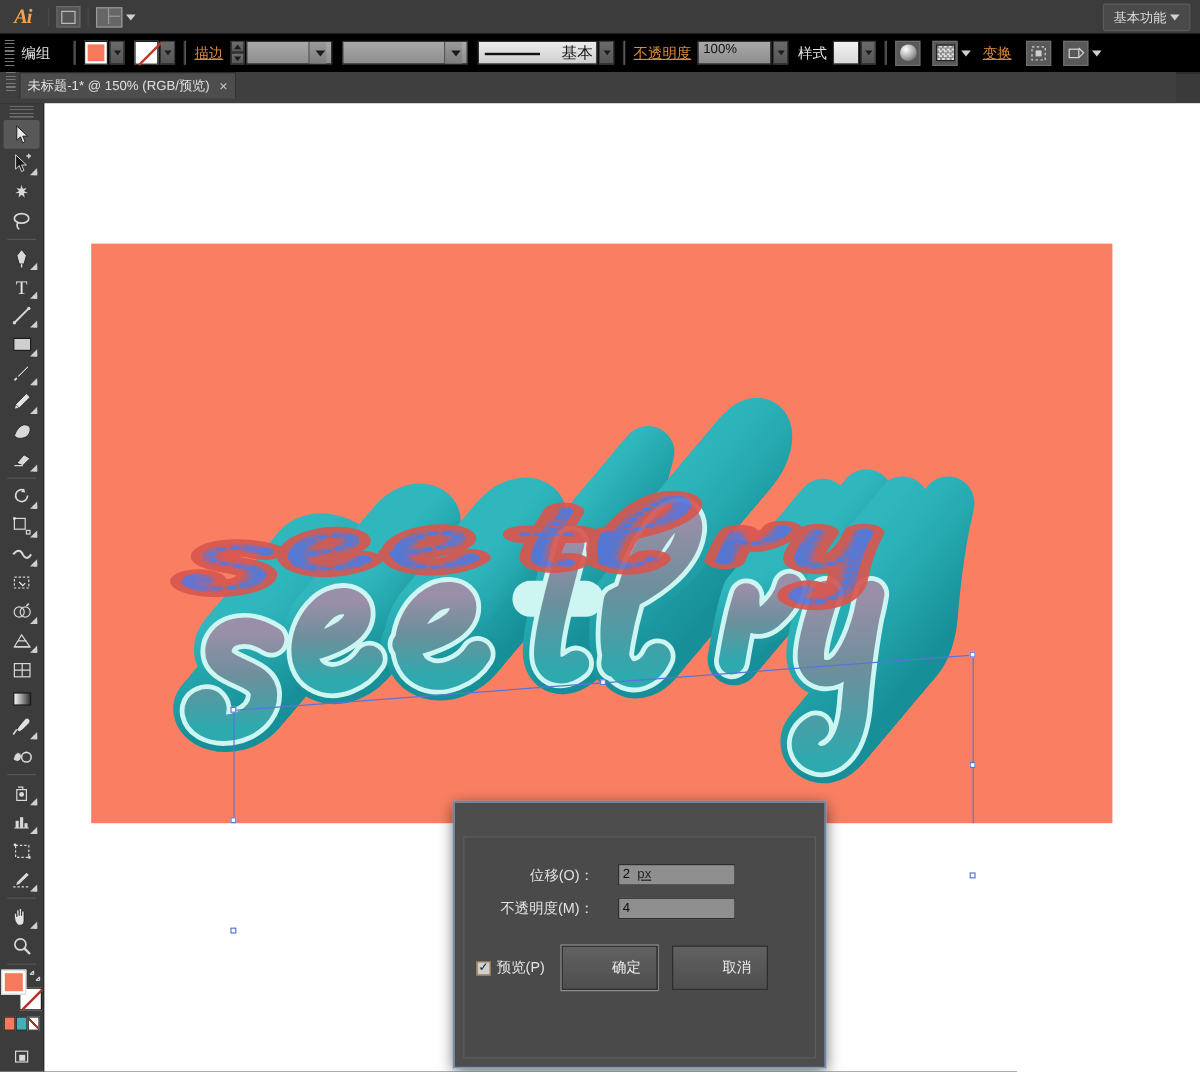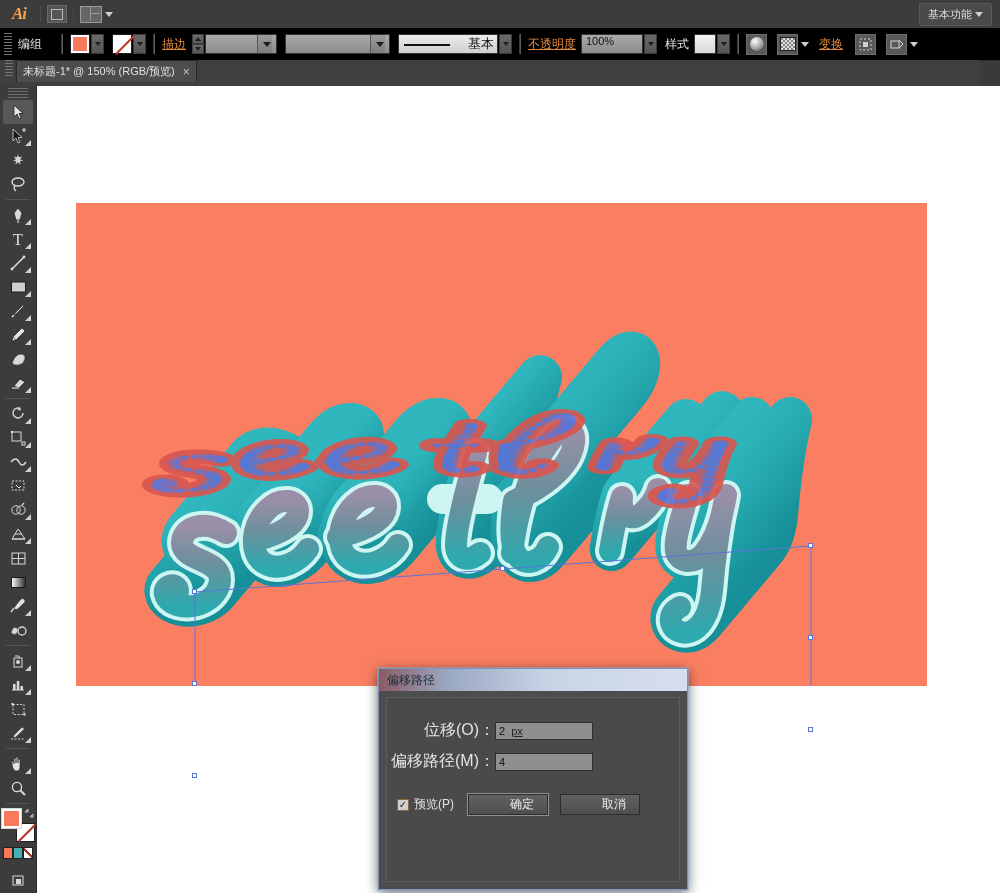--- a/index.html
+++ b/index.html
@@ -216,21 +216,21 @@
     background:linear-gradient(to right,#8a5a62 0%, #9aa7c2 22%, #c8d4e6 55%, #d6dff0 100%);
     display:flex;align-items:center;padding-left:8px;
     font-size:12px;color:#22313f;
   }
   .dlg-body{
     position:absolute;left:7px;top:28px;right:7px;bottom:7px;
     background:#4a4a4a;border:1px solid #5d5d5d;box-sizing:border-box;
   }
   .dlg-row{display:flex;align-items:center;margin:0 0 10px 0;}
   .dlg-lbl{
-    width:108px;text-align:right;padding-right:0;font-size:16px;color:#e3e3e3;
+    width:108px;text-align:right;padding-right:20px;font-size:12px;color:#e3e3e3;
     white-space:nowrap;
   }
   .dlg-input{
     width:98px;height:18px;background:#8f8f8f;border:1px solid #2e2e2e;
     box-sizing:border-box;font-size:11px;color:#111;display:flex;align-items:center;
     padding-left:3px;
   }
   .dlg-input .unit{margin-left:6px;color:#222;text-decoration:underline;}
   .dlg-select{
     width:98px;height:18px;background:#8f8f8f;border:1px solid #2e2e2e;
@@ -243,21 +243,21 @@
   }
   .dlg-select .caret{border-top-color:#3a3a3a;border-left-width:3px;border-right-width:3px;border-top-width:4px;margin:0;}
   .dlg-foot{display:flex;align-items:center;margin-top:22px;padding-left:10px;}
   .chk{
     width:12px;height:12px;background:#cfcfcf;border:1px solid #8a6a3a;
     display:flex;align-items:center;justify-content:center;font-size:10px;color:#222;
     box-sizing:border-box;margin-right:5px;
   }
   .chk-lbl{font-size:12px;color:#e3e3e3;margin-right:14px;white-space:nowrap;}
   .dlg-btn{
-    width:80px;height:21px;background:linear-gradient(#616161,#4e4e4e);
+    width:80px;height:37px;background:linear-gradient(#616161,#4e4e4e);
     border:1px solid #2d2d2d;color:#ececec;font-size:12px;
     display:flex;align-items:center;justify-content:center;box-sizing:border-box;
     margin-right:12px;
     padding-left:28px;
   }
   .dlg-btn.primary{box-shadow:0 0 0 1px #8f8f8f;}
 </style>
 </head>
 <body>
 
@@ -734,37 +734,34 @@
         <div class="handle" style="left:732px;top:432px"></div>
         <div class="handle" style="left:732px;top:524px"></div>
         <div class="handle" style="left:424px;top:547px"></div>
         <div class="handle" style="left:116px;top:570px"></div>
         <div class="handle" style="left:116px;top:478px"></div>
       </div>
     </div>
   </div>
 
   <div class="dialog">
-    <div class="dlg-title">
-      <span>偏移路径</span>
-    </div>
     <div class="dlg-body">
       <div style="padding:22px 14px 0 0">
 
         <div class="dlg-row">
           <div class="dlg-lbl">位移(O)：</div>
           <div class="dlg-input">
             <span>2</span>
             <span class="unit">px</span>
           </div>
         </div>
 
 
         <div class="dlg-row">
-          <div class="dlg-lbl">偏移路径(M)：</div>
+          <div class="dlg-lbl">不透明度(M)：</div>
           <div class="dlg-input">
             <span>4</span>
           </div>
         </div>
 
         <div class="dlg-foot">
           <div class="chk">
             <span>✓</span>
           </div>
           <div class="chk-lbl">预览(P)</div>

